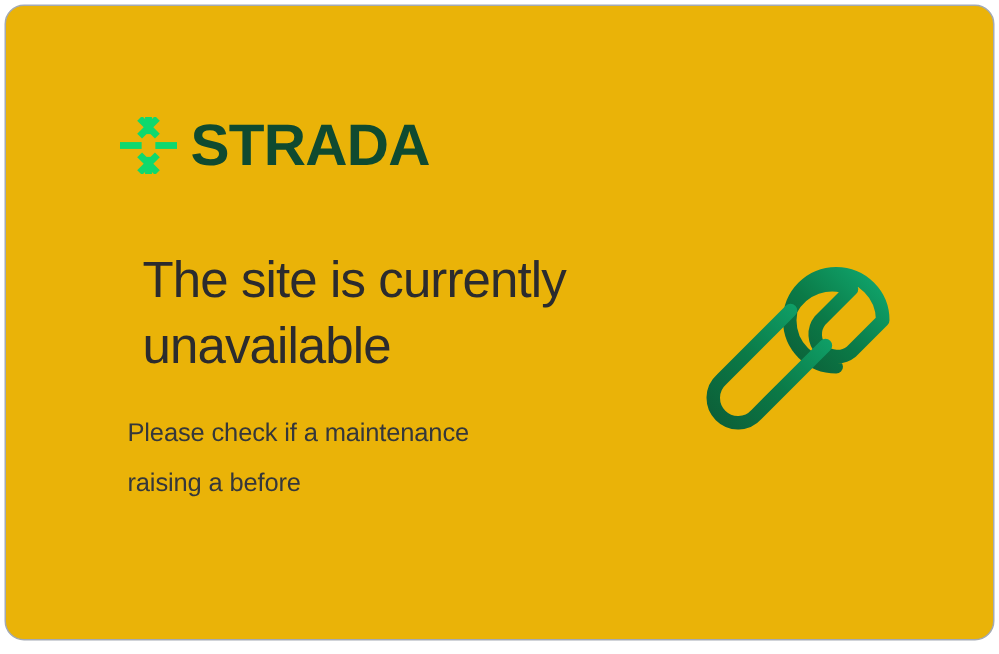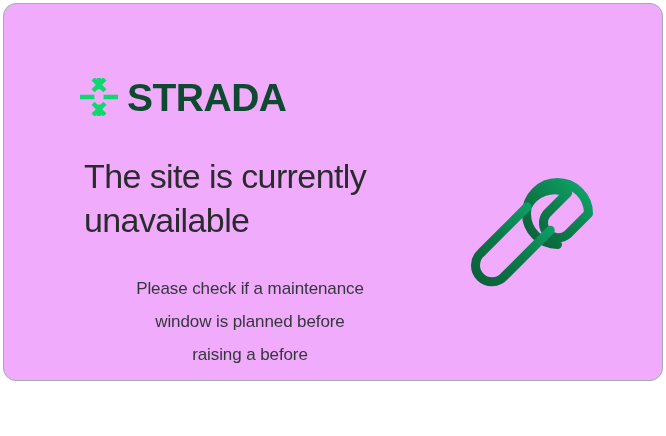--- a/index.html
+++ b/index.html
@@ -22,23 +22,23 @@
     background: #ffffff;
     box-sizing: border-box;
   }
 
   
   .card {
     position: absolute;
     left: 3px;
     top: 3px;
     width: 660px;
-    height: 378px;
+    height: 424px;
     box-sizing: border-box;
-    background: #f0abfc;
+    background: #eab308;
     border: 1.5px solid #a3aab4;
     border-radius: 13px;
     overflow: hidden;
   }
 
   
   .logo {
     position: absolute;
     left: 76px;
     top: 68px;
@@ -67,36 +67,35 @@
   .headline {
     position: absolute;
     left: 80px;
     top: 150px;
     width: 340px;
     font-size: 34px;
     font-weight: normal;
     line-height: 44px;
     letter-spacing: -0.6px;
     color: #2b2b2e;
-    margin: 0;
+    margin: 11px;
   }
 
   
   .body-copy {
     position: absolute;
     left: 81px;
     top: 268px;
     width: 330px;
     font-size: 17px;
     font-weight: normal;
     line-height: 33px;
     letter-spacing: -0.1px;
     color: #35373b;
     margin: 0;
-    text-align: center;
   }
   .body-copy .line {
     display: block;
     white-space: nowrap;
   }
 
   
   .wrench {
     position: absolute;
     left: 455px;
@@ -130,21 +129,20 @@
           </g>
         </svg>
       </span>
       <span class="logo-word">STRADA</span>
     </div>
 
     <h1 class="headline">The site is currently unavailable</h1>
 
     <p class="body-copy">
       <span class="line">Please check if a maintenance</span>
-      <span class="line">window is planned before</span>
       <span class="line">raising a before</span>
     </p>
 
     <div class="wrench">
       <svg viewBox="0 0 160 152" xmlns="http://www.w3.org/2000/svg" aria-hidden="true">
         <defs>
           <linearGradient id="wrenchGrad" x1="0" y1="1" x2="1" y2="0">
             <stop offset="0%" stop-color="#0c5f38"></stop>
             <stop offset="45%" stop-color="#0b7a47"></stop>
             <stop offset="100%" stop-color="#10a86f"></stop>

